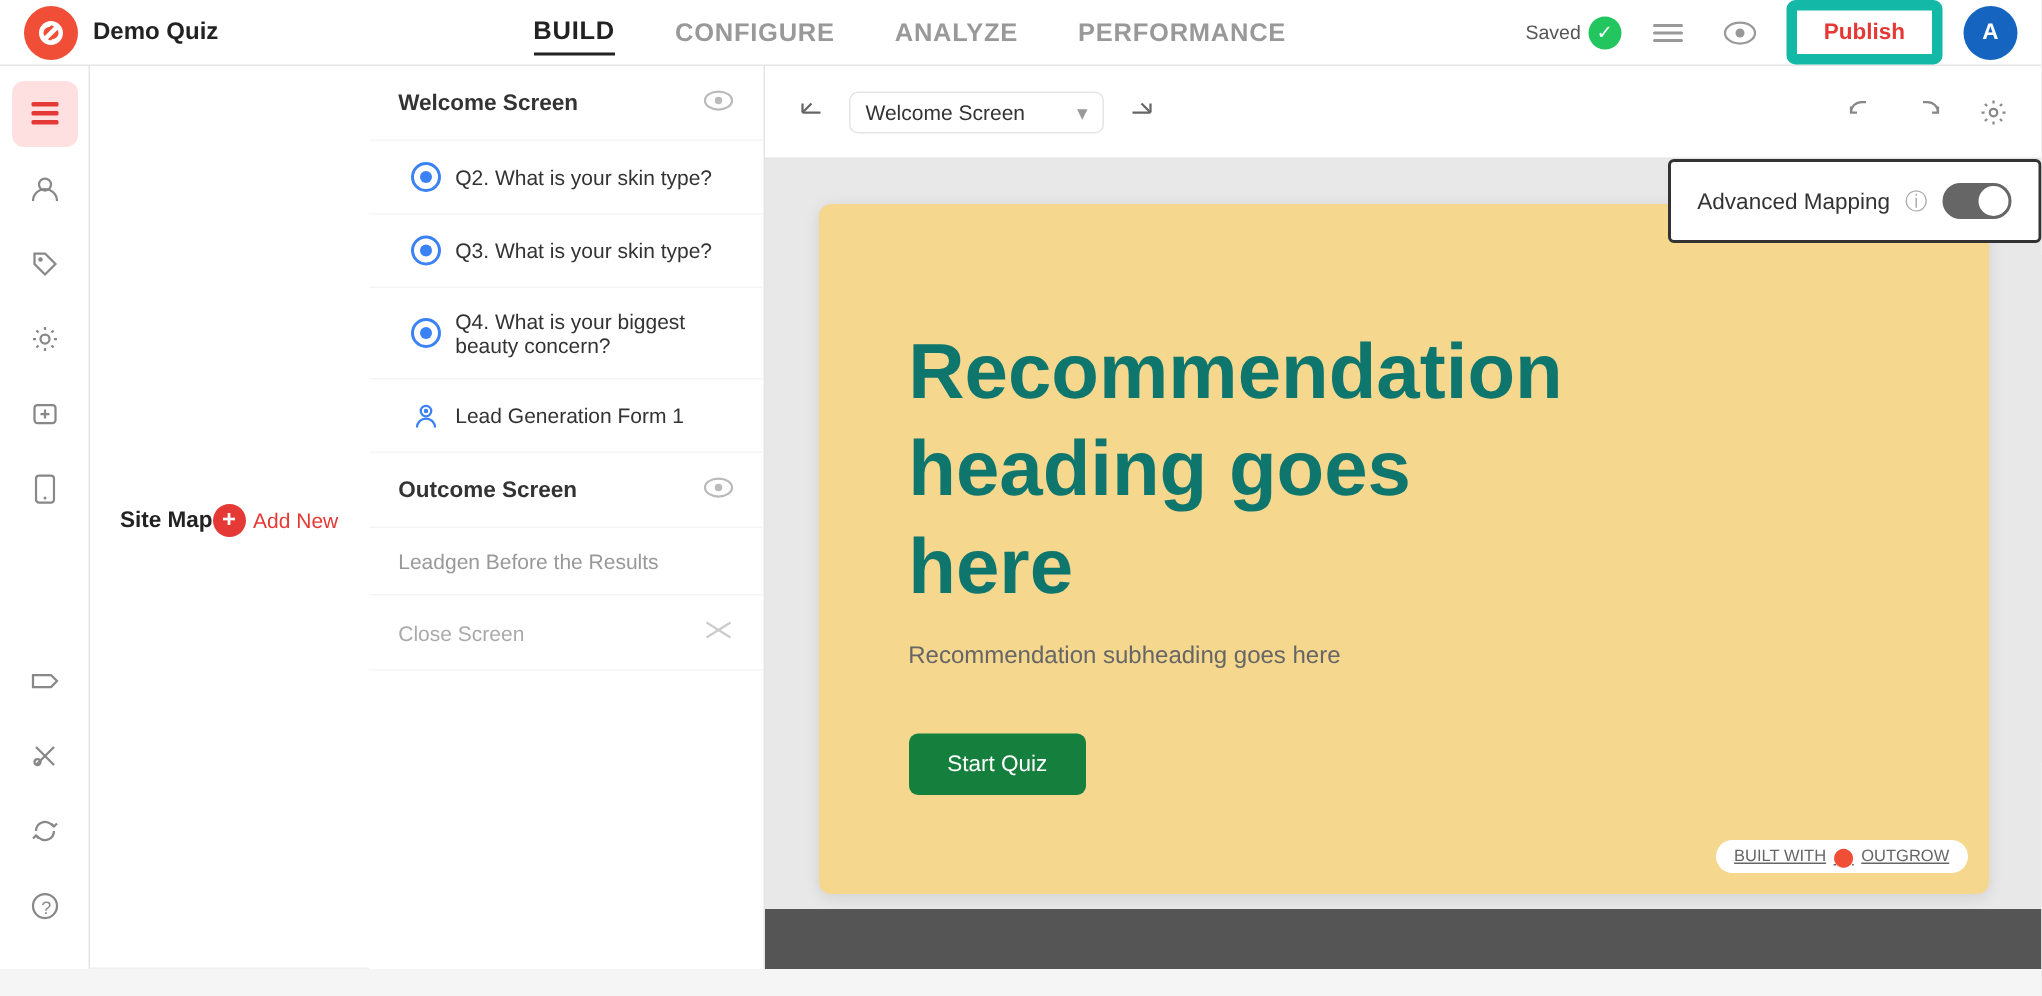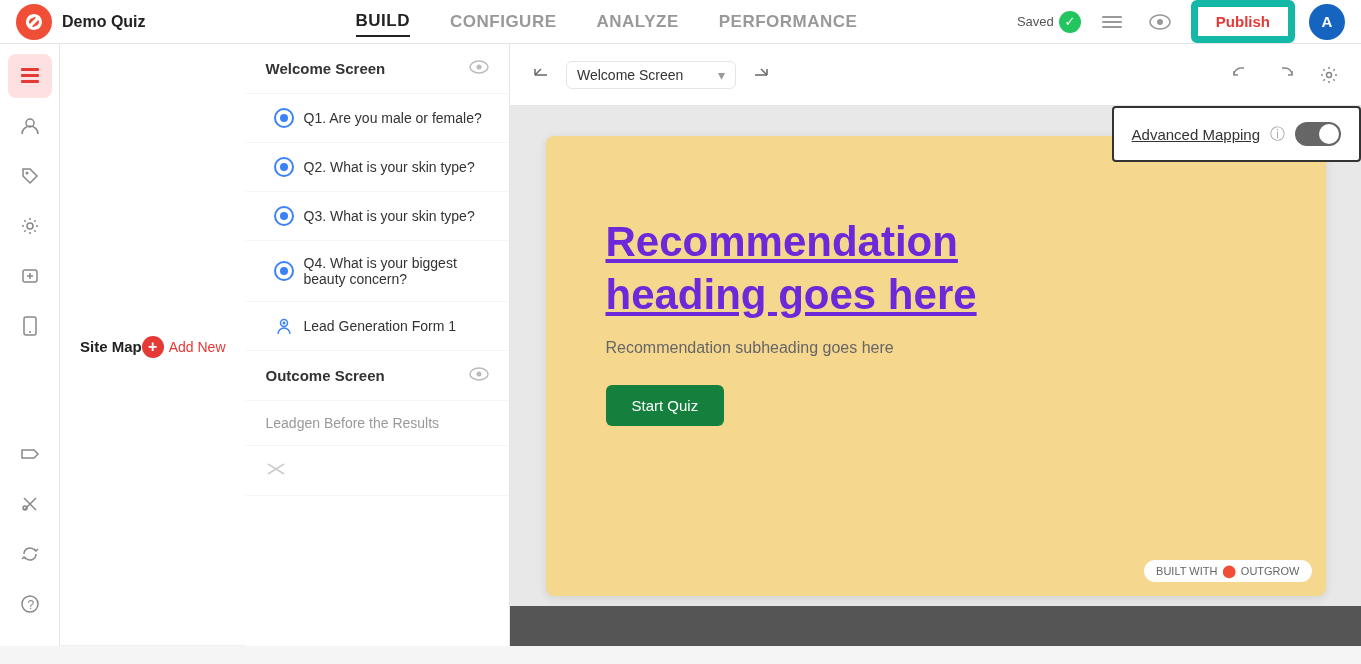--- a/index.html
+++ b/index.html
@@ -237,21 +237,21 @@
       background: #fff;
       border: 2px solid #333;
       border-radius: 4px;
       padding: 14px 18px;
       display: flex;
       align-items: center;
       gap: 10px;
       z-index: 100;
     }
     .adv-map-label {
-      font-size: 15px; font-weight: 500; color: #333; text-decoration: underline;
+      font-size: 15px; font-weight: 500; color: #333;
     }
     .info-icon {
       color: #aaa; font-size: 15px;
     }
     .toggle-switch {
       width: 46px; height: 24px;
       background: #666;
       border-radius: 12px;
       position: relative;
       cursor: pointer;
@@ -276,52 +276,51 @@
     .preview-card {
       width: 780px;
       background: #f5d78e;
       border-radius: 8px;
       padding: 80px 60px 60px 60px;
       min-height: 460px;
       position: relative;
       box-shadow: 0 2px 10px rgba(0,0,0,0.1);
     }
     .preview-heading {
-      font-size: 42px;
+      font-size: 52px;
       font-weight: 700;
-      color: #6d28d9;
+      color: #0f766e;
       line-height: 1.25;
       margin-bottom: 18px;
       max-width: 420px;
-      text-decoration: underline;
     }
     .preview-subheading {
       font-size: 16px;
       color: #666;
-      margin-bottom: 28px;
+      margin-bottom: 42px;
     }
     .start-quiz-btn {
       background: #15803d;
       color: #fff;
       border: none;
       border-radius: 6px;
       padding: 12px 26px;
       font-size: 15px;
       cursor: pointer;
     }
     .built-with {
       position: absolute;
       bottom: 14px;
       right: 14px;
       background: #fff;
       border-radius: 20px;
       padding: 4px 12px;
       font-size: 11px;
       color: #666;
-      display: flex; align-items: center; gap: 5px;
+      display: flex; align-items: center; gap: 5px; text-decoration: underline;
     }
     .outgrow-logo {
       color: #f04e37; font-size: 12px; font-weight: 700;
     }
 
     
     .canvas-bottom-strip {
       height: 40px;
       background: #555;
       flex-shrink: 0;
@@ -453,24 +452,20 @@
       <div class="sitemap-item screen">
         <span class="sitemap-item-label">Welcome Screen</span>
         <span class="eye-icon">
           <svg width="20" height="14" viewBox="0 0 20 14">
               <ellipse cx="10" cy="7" rx="9" ry="6" fill="none" stroke="#bbb" stroke-width="1.5"></ellipse>
               <circle cx="10" cy="7" r="2.5" fill="#bbb"></circle>
             </svg>
         </span>
       </div>
 
-      <div class="sitemap-item question">
-        <div class="q-icon"></div>
-        <span class="sitemap-item-label">Q1. Are you male or female?</span>
-      </div>
 
       <div class="sitemap-item question">
         <div class="q-icon"></div>
         <span class="sitemap-item-label">Q2. What is your skin type?</span>
       </div>
 
       <div class="sitemap-item question">
         <div class="q-icon"></div>
         <span class="sitemap-item-label">Q3. What is your skin type?</span>
       </div>
@@ -499,20 +494,21 @@
               <circle cx="10" cy="7" r="2.5" fill="#bbb"></circle>
             </svg>
         </span>
       </div>
 
       <div class="sitemap-item muted">
         <span class="sitemap-item-label">Leadgen Before the Results</span>
       </div>
 
       <div class="sitemap-item close-screen">
+        <span class="sitemap-item-label">Close Screen</span>
         <span class="eye-icon">
           <svg width="20" height="14" viewBox="0 0 20 14">
               <line x1="2" y1="2" x2="18" y2="12" stroke="#ccc" stroke-width="1.5"></line>
               <line x1="2" y1="12" x2="18" y2="2" stroke="#ccc" stroke-width="1.5"></line>
             </svg>
         </span>
       </div>
     </div>
   </div>
 

